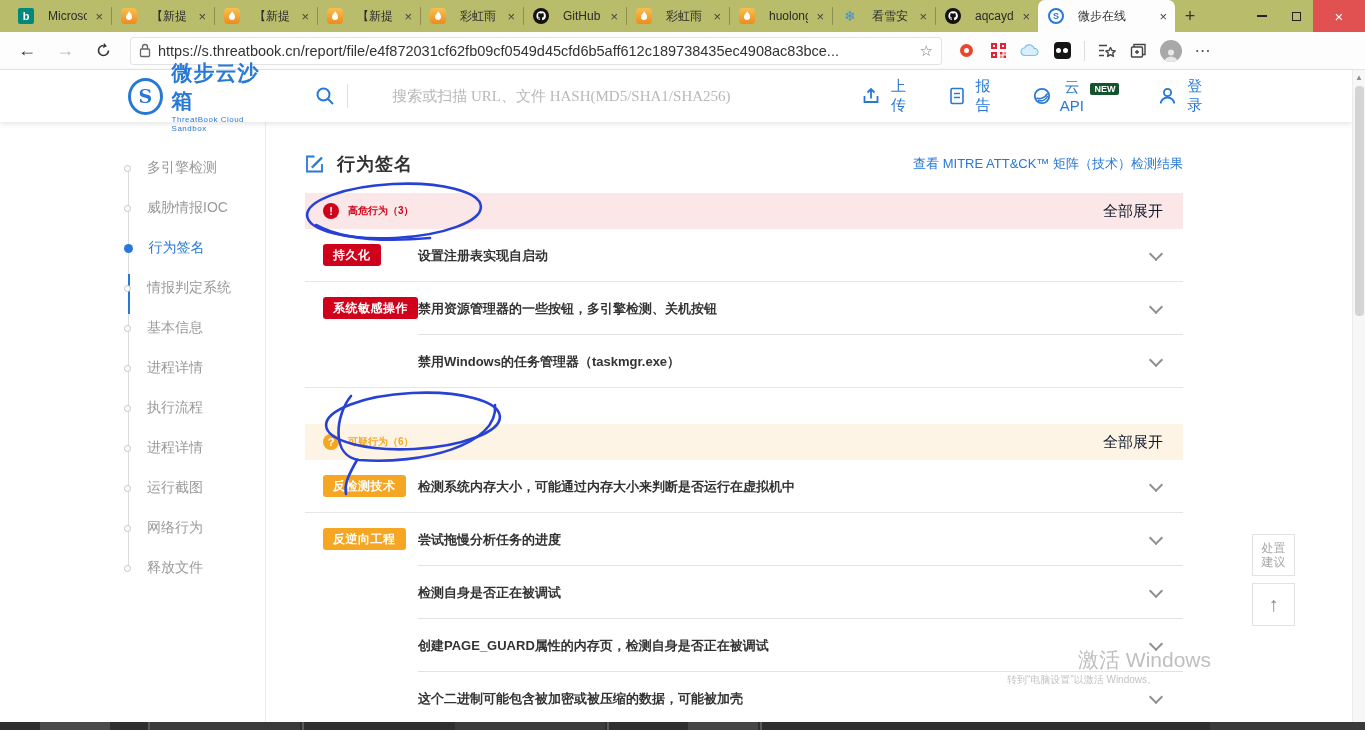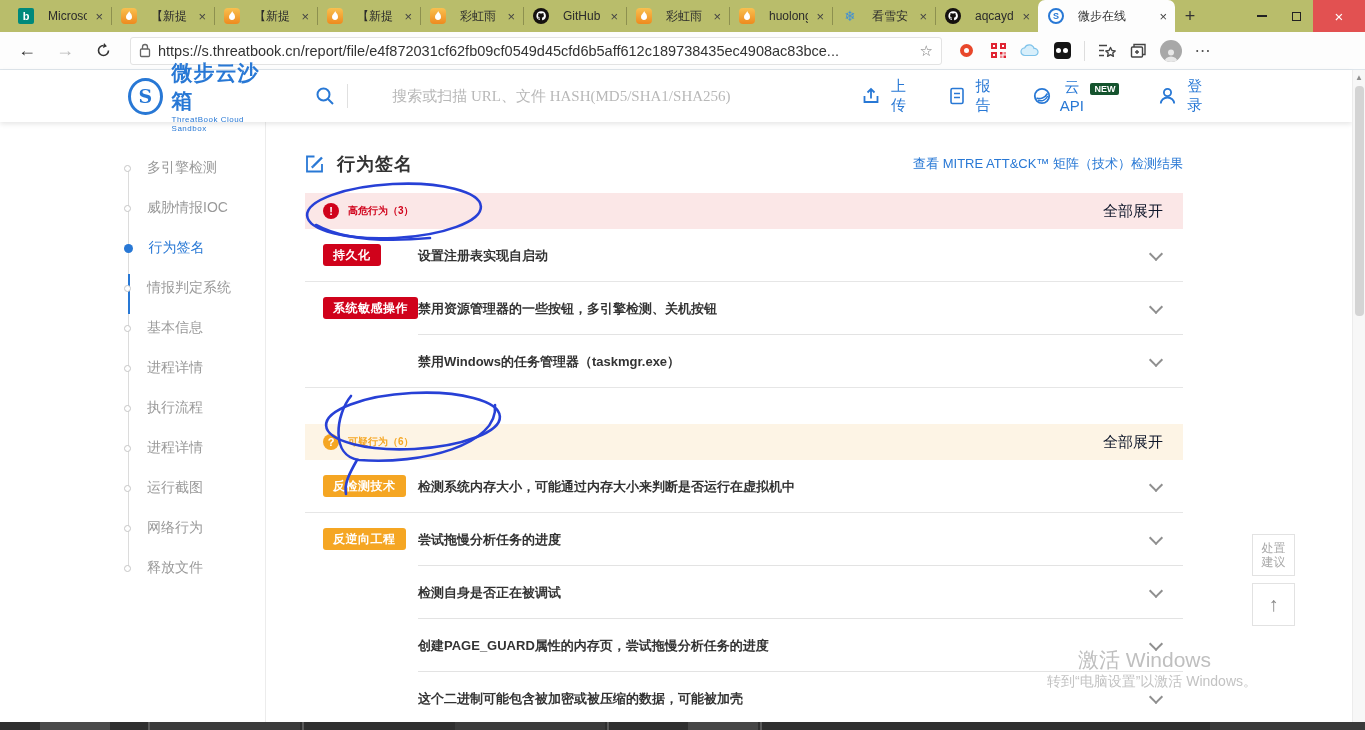--- a/index.html
+++ b/index.html
@@ -122,21 +122,21 @@
   .sigrow.div-ind::after { content:""; position:absolute; left:113px; right:0; bottom:0; height:1px;
     background:#e3e3e3; }
   .secgap { height:20px; }
 
   
   .pen { position:absolute; left:0; top:0; width:1365px; height:608px; pointer-events:none; z-index:5; }
 
   
   .wm { position:absolute; z-index:6; pointer-events:none; color:#bfbfbf; }
   .wm1 { left:1078px; top:524px; font-size:21px; }
-  .wm2 { left:1047px; top:551px; font-size:14px; color:#c3c3c3; }
+  .wm2 { left:1007px; top:551px; font-size:10px; color:#c3c3c3; }
 
   
   .fab { position:absolute; left:1252px; width:43px; background:#fff; border:1px solid #e2e2e2;
     z-index:7; display:flex; flex-direction:column; align-items:center; justify-content:center;
     cursor:pointer; }
   .fab.advice { top:412px; height:42px; font-size:12px; color:#a9a9a9; line-height:14px; }
   .fab.totop { top:461px; height:43px; font-size:20px; color:#8a8a8a; }
 
   
   .scrollbar { position:absolute; top:70px; right:0; width:13px; bottom:8px; background:#f7f7f7;
@@ -500,21 +500,21 @@
       <div class="sigrow div-ind">
         <span class="badge orange">反逆向工程</span>
         <span class="rowtext">尝试拖慢分析任务的进度</span>
         <span class="chev"></span>
       </div>
       <div class="sigrow div-ind">
         <span class="rowtext">检测自身是否正在被调试</span>
         <span class="chev"></span>
       </div>
       <div class="sigrow div-ind">
-        <span class="rowtext">创建PAGE_GUARD属性的内存页，尝试拖慢分析任务的进度</span>
+        <span class="rowtext">创建PAGE_GUARD属性的内存页，检测自身是否正在被调试</span>
         <span class="chev"></span>
       </div>
       <div class="sigrow div-full">
         <span class="rowtext">这个二进制可能包含被加密或被压缩的数据，可能被加壳</span>
         <span class="chev"></span>
       </div>
       <div class="sigrow">
         
         
         

